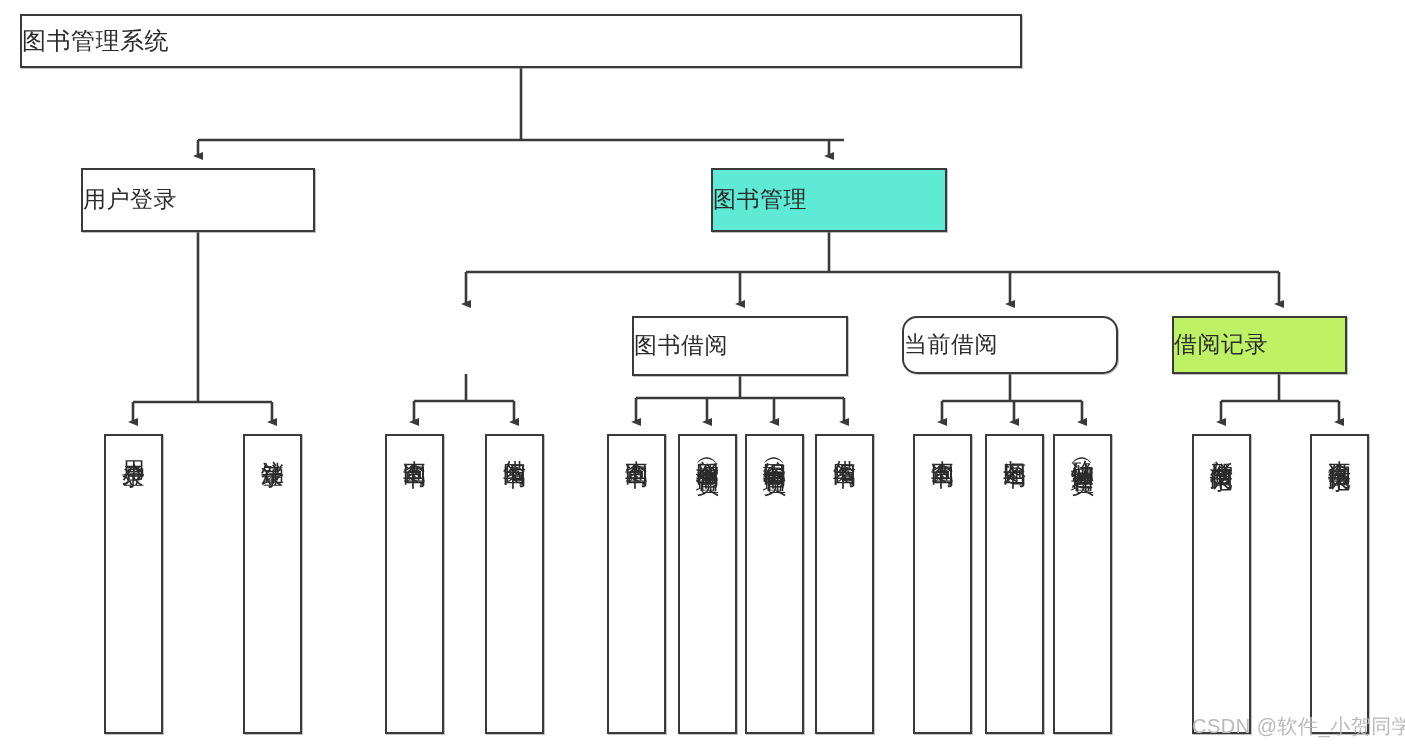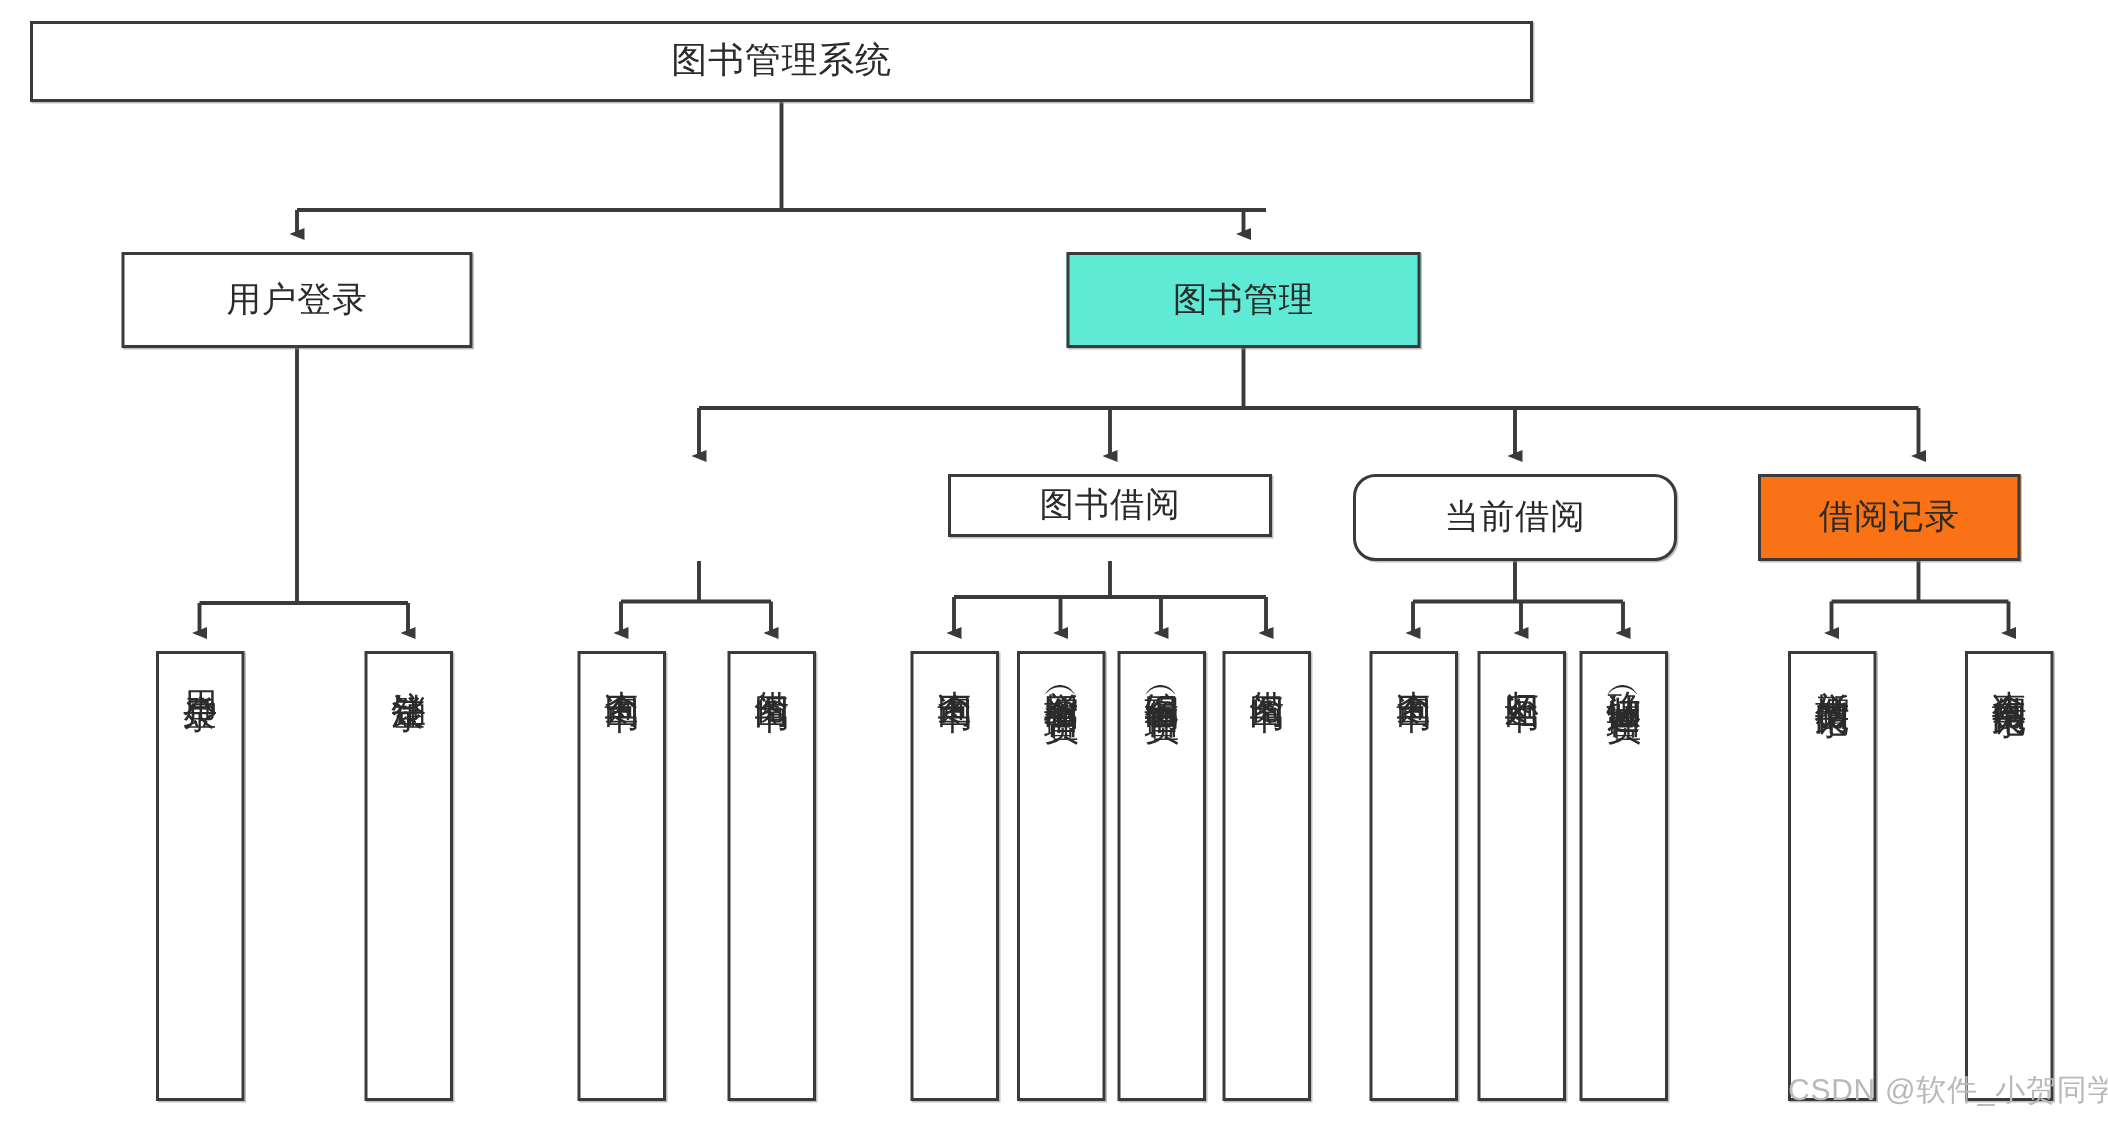--- a/index.html
+++ b/index.html
@@ -26,21 +26,21 @@
     height: 747px;
     pointer-events: none;
   }
   .node {
     position: absolute;
     box-sizing: border-box;
     background: #ffffff;
     border: 2px solid #3a3a3a;
     display: flex;
     align-items: center;
-    justify-content: center;
+    justify-content: flex-start;
     color: #2b2b2b;
     box-shadow: 1px 1px 0 rgba(140,140,140,0.55);
   }
   .node-label {
     display: block;
     text-align: center;
     line-height: 1.18;
     letter-spacing: 0.5px;
     white-space: nowrap;
   }
@@ -135,27 +135,27 @@
     <span class="node-label">图书管理系统</span>
   </div>
 
   <div class="node h" style="left: 81px; top: 168px; width: 234px; height: 64px; border-color: rgb(58, 58, 58); background: rgb(255, 255, 255); color: rgb(43, 43, 43);">
     <span class="node-label">用户登录</span>
   </div>
   <div class="node h" style="left: 711px; top: 168px; width: 236px; height: 64px; border-color: rgb(58, 58, 58); background: #5eead4; color: rgb(43, 43, 43);">
     <span class="node-label">图书管理</span>
   </div>
 
-  <div class="node h" style="left: 632px; top: 316px; width: 216px; height: 42px; border-color: rgb(58, 58, 58); background: rgb(255, 255, 255); color: rgb(43, 43, 43);">
+  <div class="node h" style="left: 632px; top: 316px; width: 216px; height: 60px; border-color: rgb(58, 58, 58); background: rgb(255, 255, 255); color: rgb(43, 43, 43);">
     <span class="node-label">图书借阅</span>
   </div>
   <div class="node h" style="left: 902px; top: 316px; width: 216px; height: 58px; border-color: rgb(58, 58, 58); background: rgb(255, 255, 255); color: rgb(43, 43, 43); border-radius: 15px;">
     <span class="node-label">当前借阅</span>
   </div>
-  <div class="node h" style="left: 1172px; top: 316px; width: 175px; height: 58px; border-color: rgb(58, 58, 58); background: #f97316; color: rgb(43, 43, 43);">
+  <div class="node h" style="left: 1172px; top: 316px; width: 175px; height: 58px; border-color: rgb(58, 58, 58); background: #bef264; color: rgb(43, 43, 43);">
     <span class="node-label">借阅记录</span>
   </div>
 
   <div class="node v" style="left: 104px; top: 434px; width: 59px; height: 300px; border-color: rgb(58, 58, 58); background: rgb(255, 255, 255); color: rgb(43, 43, 43);">
     <span class="node-label">用户登录</span>
   </div>
   <div class="node v" style="left: 243px; top: 434px; width: 59px; height: 300px; border-color: rgb(58, 58, 58); background: rgb(255, 255, 255); color: rgb(43, 43, 43);">
     <span class="node-label">注销登录</span>
   </div>
   <div class="node v" style="left: 385px; top: 434px; width: 59px; height: 300px; border-color: rgb(58, 58, 58); background: rgb(255, 255, 255); color: rgb(43, 43, 43);">

